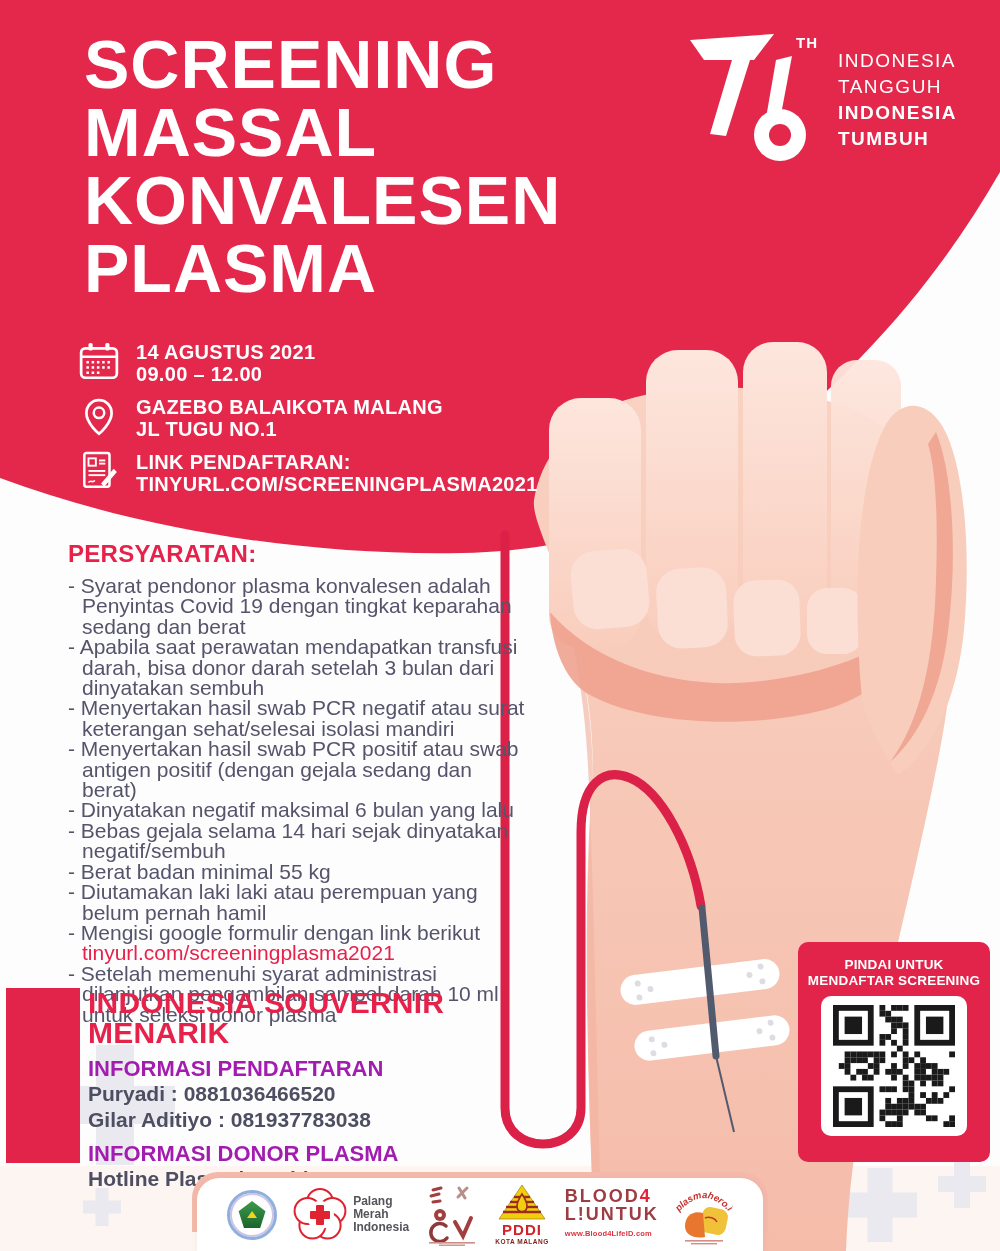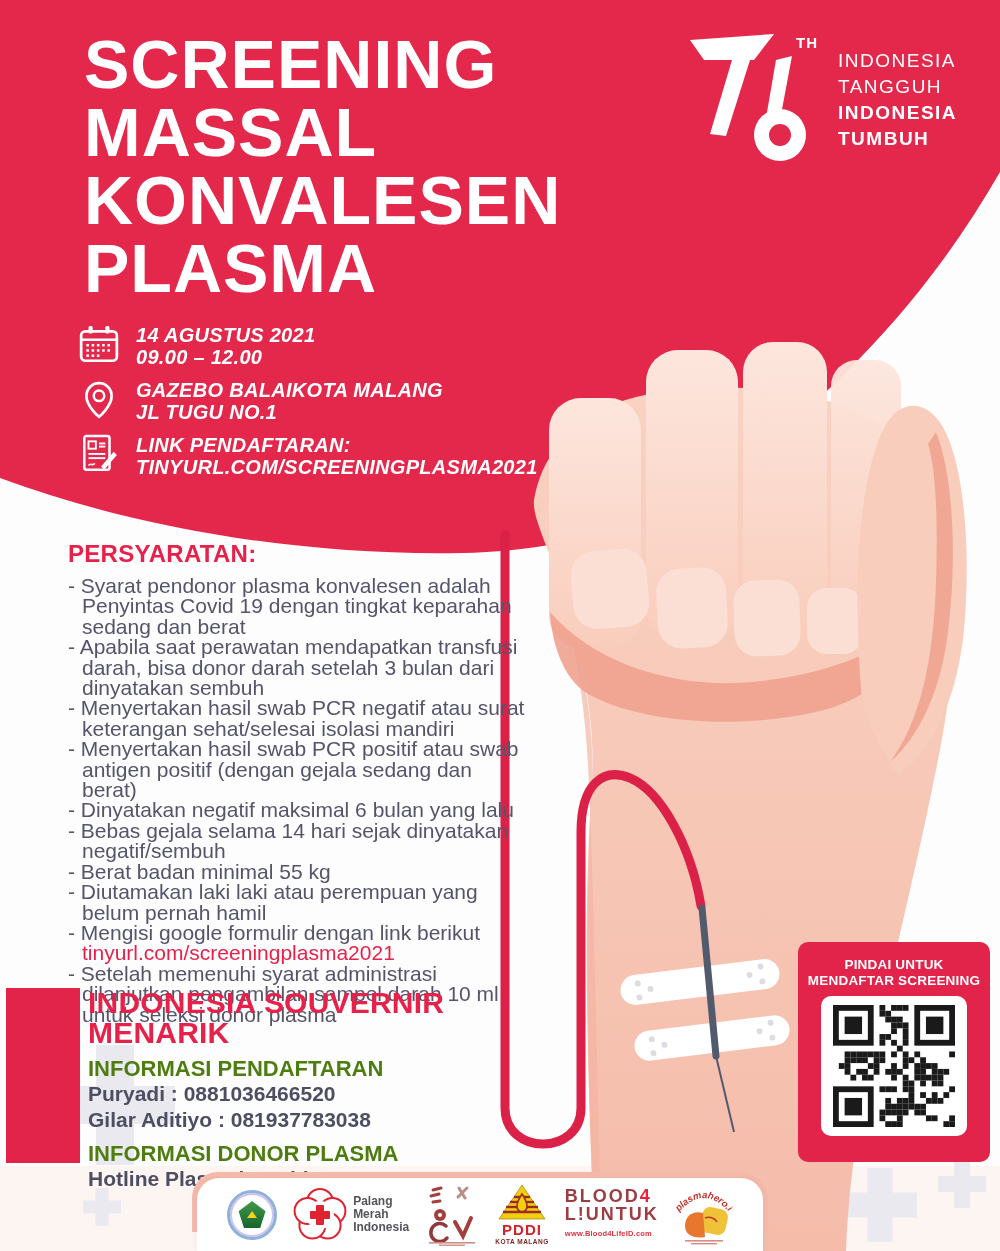--- a/index.html
+++ b/index.html
@@ -21,38 +21,38 @@
   .title{position:absolute;left:84px;top:30px;color:#fff;font-weight:800;
          font-size:68px;line-height:68px;letter-spacing:1px;}
   .title span{display:block;}
   
   .indo-logo{position:absolute;left:688px;top:28px;width:300px;height:140px;color:#fff;}
   .indo-tagline{position:absolute;left:150px;top:20px;font-size:19px;line-height:26px;
                 letter-spacing:1.5px;font-weight:500;}
   .indo-tagline span{display:block;}
   .indo-tagline span.b{font-weight:800;}
   
-  .event-rows{position:absolute;left:78px;top:324px;color:#fff;font-style:italic;}
+  .event-rows{position:absolute;left:78px;top:341px;color:#fff;}
   .event-row{display:flex;align-items:flex-start;margin-bottom:11px;}
   .event-icon{width:42px;flex:0 0 42px;margin-right:16px;}
   .event-text{font-size:20px;line-height:22px;font-weight:700;letter-spacing:.3px;white-space:nowrap;}
   .event-text span{display:block;}
   
   .req{position:absolute;left:68px;top:540px;width:470px;}
   .req h2{margin:0 0 8px 0;font-size:24px;letter-spacing:.3px;color:#e6224b;font-weight:800;}
   .req ul{margin:0;padding:0;list-style:none;width:460px;}
   .req li{position:relative;padding-left:14px;text-indent:-14px;
           font-size:21px;line-height:20.4px;font-weight:400;color:#55546b;}
   .req li::before{content:"- ";}
   .req-link{display:block;text-indent:0;color:#e6224b;}
   
   .contact-block{position:absolute;left:88px;top:988px;}
   .souvenir{color:#e6224b;font-weight:800;font-size:30px;line-height:30px;letter-spacing:.2px;margin:0;}
   .souvenir span{display:block;}
-  .c-head{color:#4d7c0f;font-weight:800;font-size:22px;line-height:24px;margin-top:9px;}
+  .c-head{color:#a21caf;font-weight:800;font-size:22px;line-height:24px;margin-top:9px;}
   .c-line{color:#4e4e62;font-weight:700;font-size:21px;line-height:26px;}
   .left-bar{position:absolute;left:6px;top:988px;width:74px;height:175px;background:#e2234a;}
   
   .qr-panel{position:absolute;left:798px;top:942px;width:192px;height:220px;background:#e2234a;
             border-radius:10px;text-align:center;}
   .qr-label{margin-top:15px;color:#fff;font-weight:800;font-size:13.5px;line-height:16px;letter-spacing:.2px;}
   .qr-label span{display:block;}
   .qr-box{width:146px;height:140px;background:#fff;border-radius:10px;margin:7px auto 0 auto;
           display:flex;align-items:center;justify-content:center;}
   

